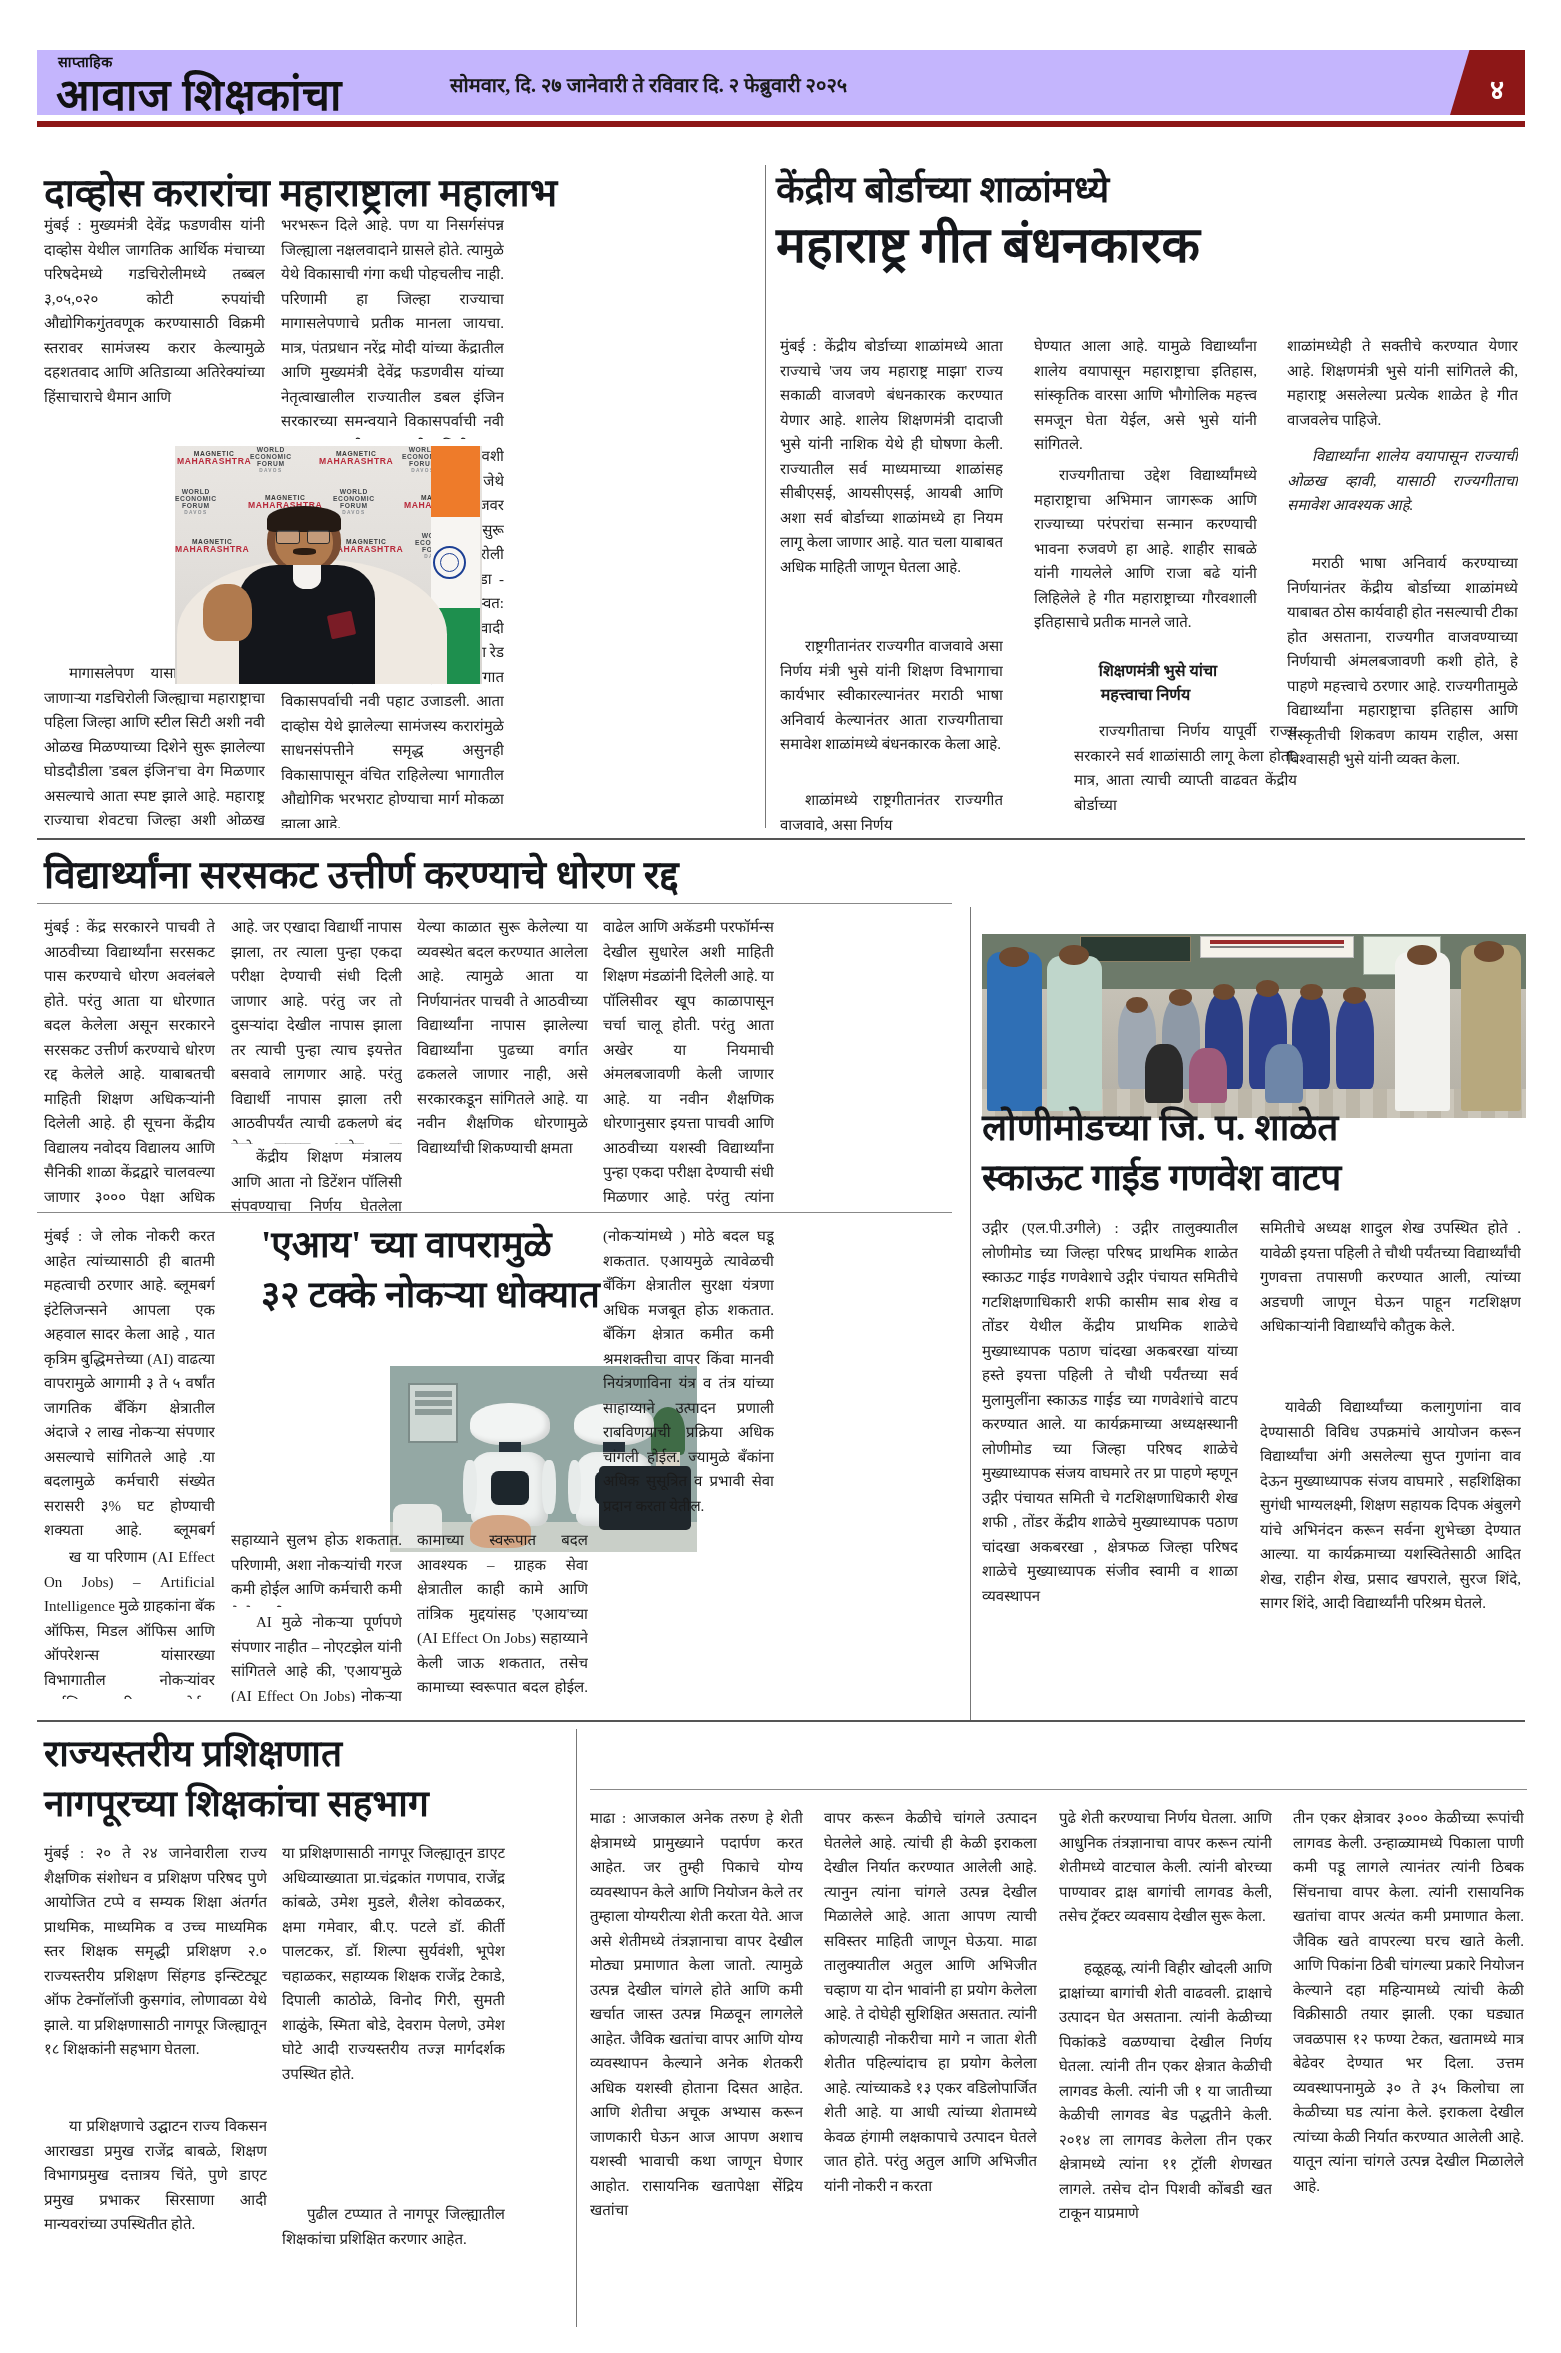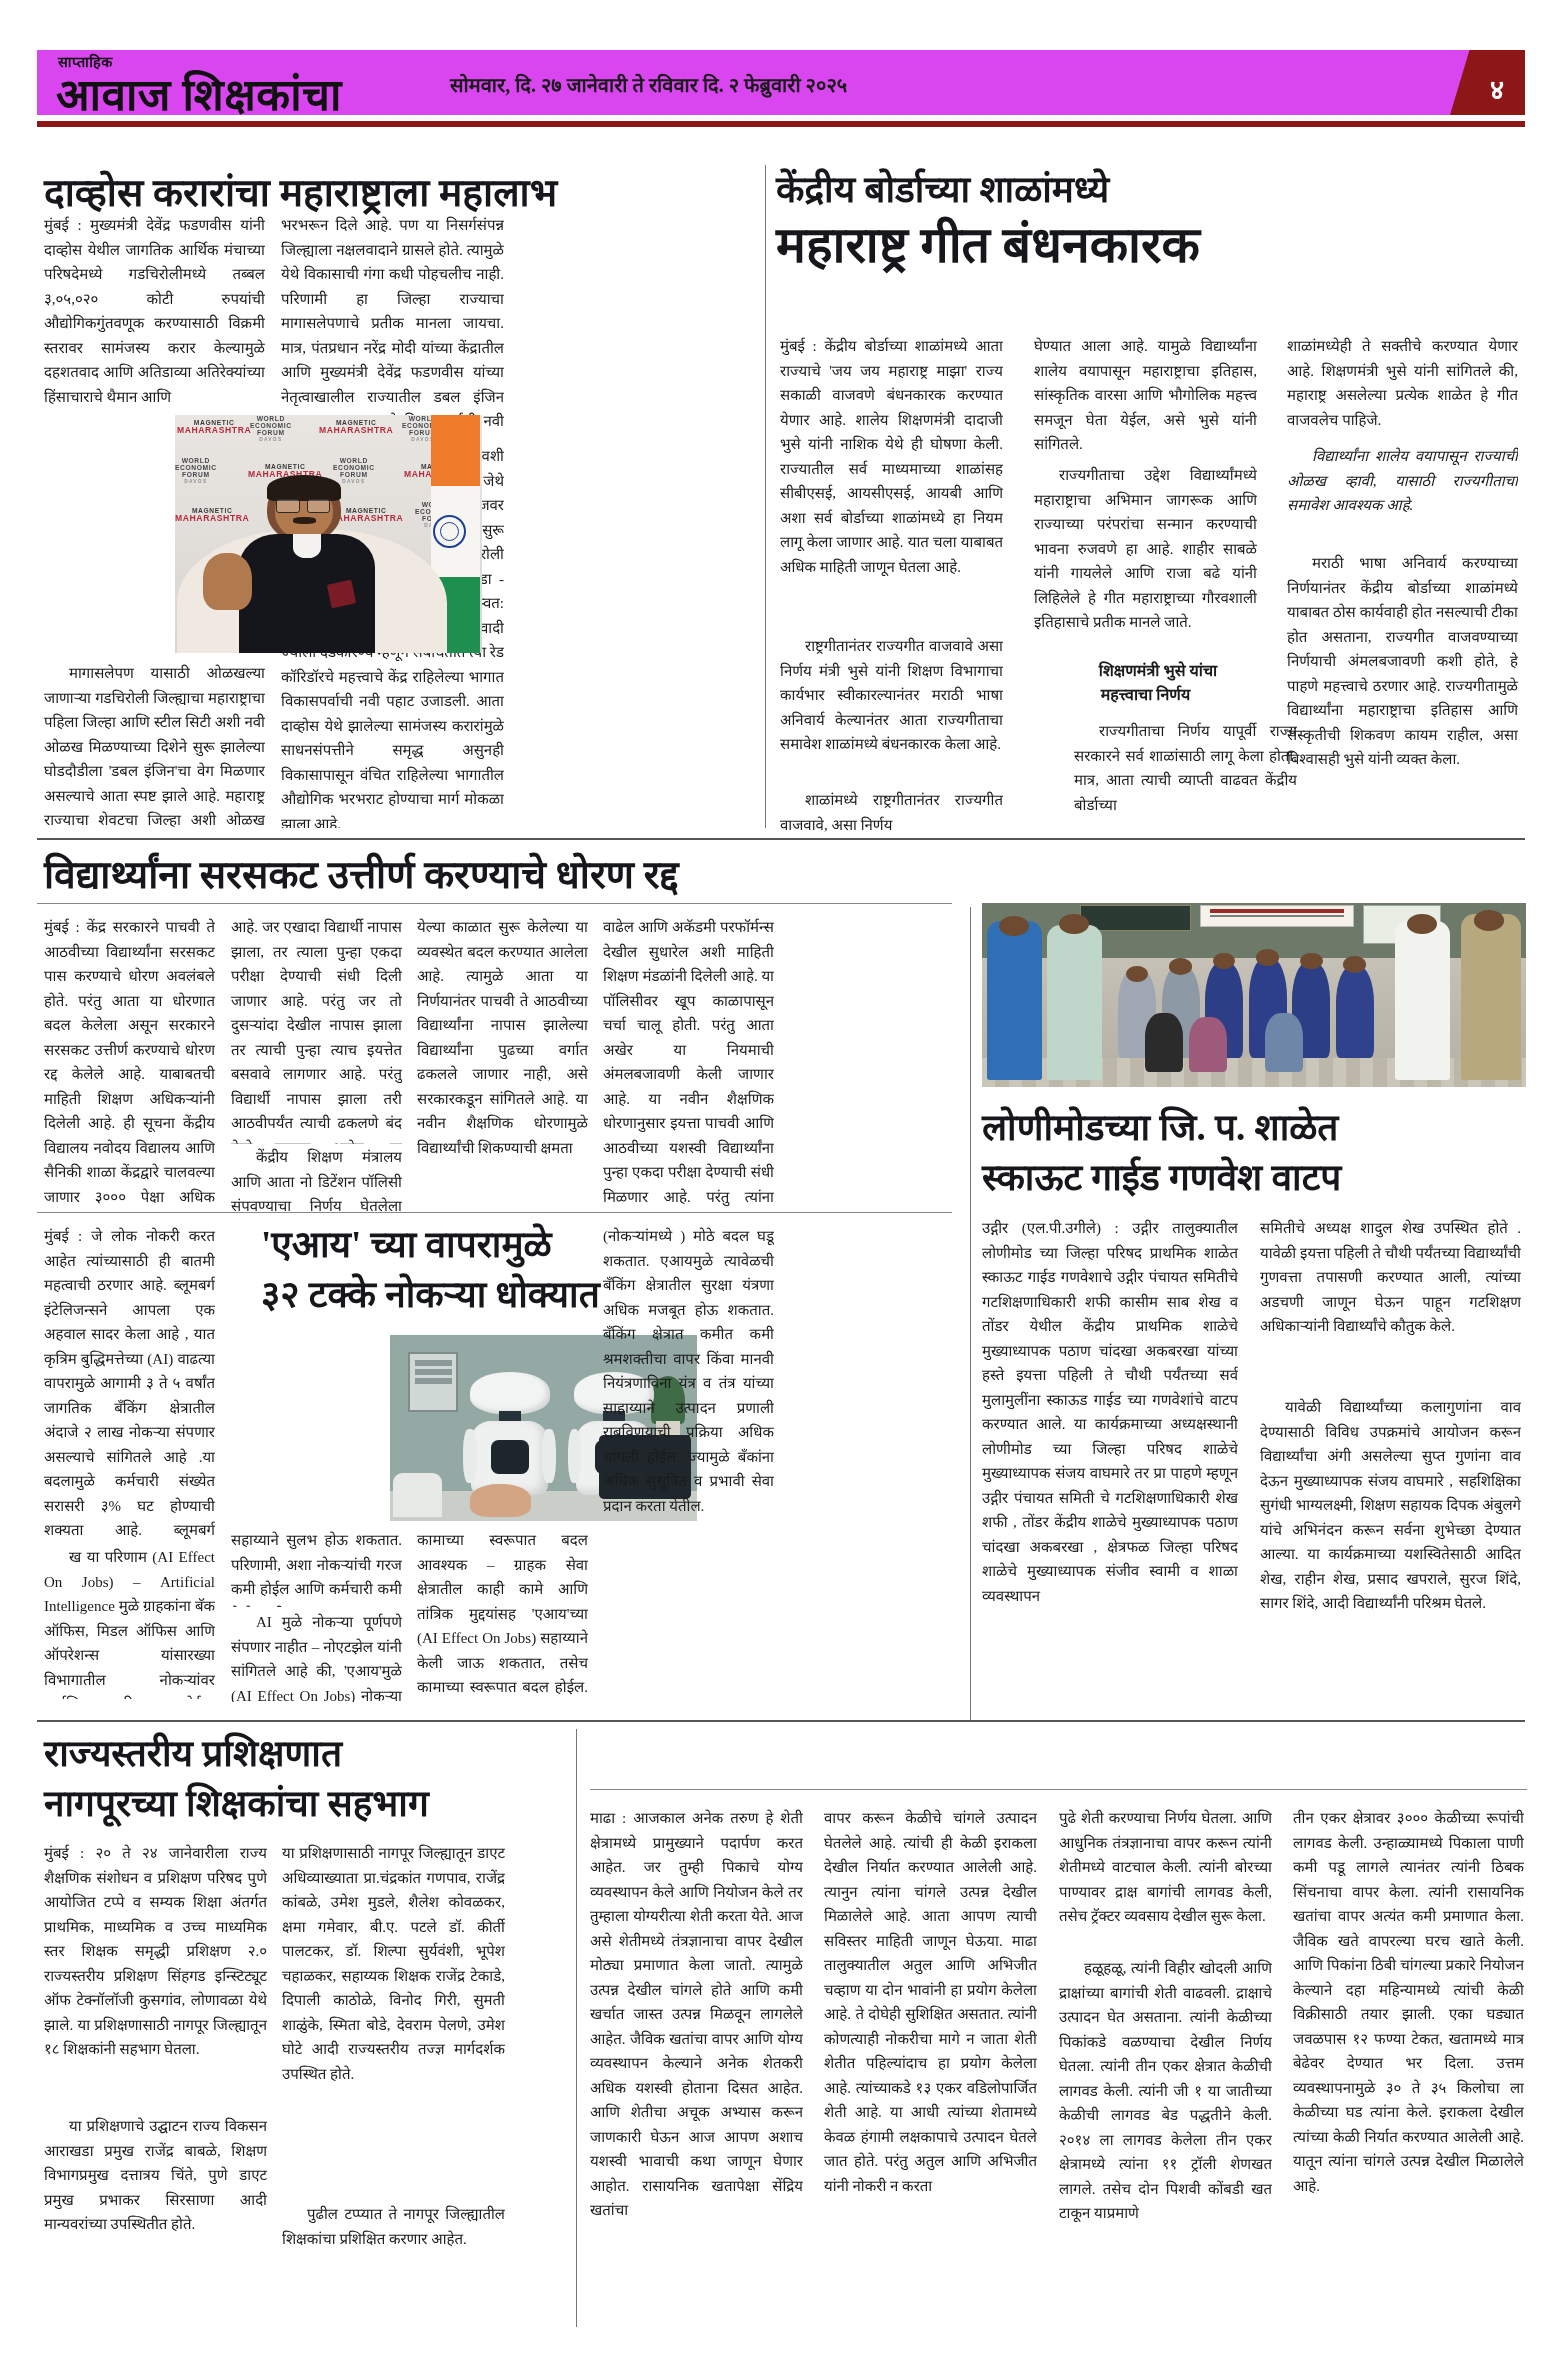--- a/index.html
+++ b/index.html
@@ -5,21 +5,21 @@
   html,body{margin:0;padding:0;background:#ffffff;}
   body{
     width:1561px;height:2354px;
     font-family:"Liberation Serif","DejaVu Serif",serif;
     color:#111;
     -webkit-font-smoothing:antialiased;
   }
   .page{position:relative;width:1561px;height:2354px;overflow:hidden;background:#fff;}
 
   
-  .masthead{position:absolute;left:37px;top:50px;width:1488px;height:65px;background:#d946ef;}
+  .masthead{position:absolute;left:37px;top:50px;width:1488px;height:65px;background:#c4b5fd;}
   .mast-inner{position:relative;width:100%;height:100%;}
   .mast-kicker{position:absolute;left:21px;top:1.9px;font-size:14.4px;font-weight:700;letter-spacing:0.5px;color:#111;font-family:"DejaVu Sans","Liberation Sans",sans-serif;}
   .mast-title{position:absolute;left:19px;top:13.4px;font-size:44px;font-weight:700;line-height:50px;letter-spacing:0.5px;color:#111;font-family:"Liberation Serif",serif;white-space:nowrap;margin-top:8px;}
   .mast-date{position:absolute;left:413px;top:21px;font-size:20px;font-weight:700;color:#1a1a1a;white-space:nowrap;}
   .page-badge{position:absolute;right:0;top:0;width:75px;height:65px;background:#8d1717;
     clip-path:polygon(26% 0,100% 0,100% 100%,0 100%);}
   .page-badge span{position:absolute;right:21px;bottom:7.7px;color:#fff;font-size:27px;font-weight:700;font-family:"Liberation Serif",serif;}
   .mast-rule{position:absolute;left:37px;top:121px;width:1488px;height:5.8px;background:#8d1717;}
 
   
@@ -36,21 +36,21 @@
   
   .col{position:absolute;font-size:15px;line-height:24.5px;text-align:justify;
        font-family:"Liberation Serif",serif;color:#1b1b1b;
        -webkit-hyphens:auto;hyphens:auto;overflow:hidden;}
   .col p{margin:0 0 0 0;text-indent:25px;}
   .col p.noind{text-indent:0;}
   .dateline{font-weight:700;}
   .subhead{font-weight:700;text-align:center;text-indent:0;font-size:16px;line-height:24px;}
 
   
-  .photo{position:absolute;overflow:hidden;background:#c9c9c9;}
+  .photo{position:absolute;overflow:hidden;background:#c9c9c9;margin-top:31px;}
   .photo .frame{position:absolute;inset:0;}
 
   
   .davos{background:linear-gradient(180deg,#e9e6e2 0%,#e2dfdb 48%,#d8d5d1 100%);}
   .davos .logos{position:absolute;inset:0;font-family:"Liberation Sans",sans-serif;}
   .davos .lg{position:absolute;text-align:center;line-height:1.08;letter-spacing:0.6px;}
   .davos .lg .m1{color:#3a3a3a;font-size:6.7px;font-weight:700;}
   .davos .lg .m2{color:#b8293a;font-size:8.6px;font-weight:700;}
   .davos .lg .w1{color:#43474c;font-size:6.7px;font-weight:700;}
   .davos .lg .w2{color:#8b8f94;font-size:4.8px;font-weight:700;letter-spacing:1.3px;}

